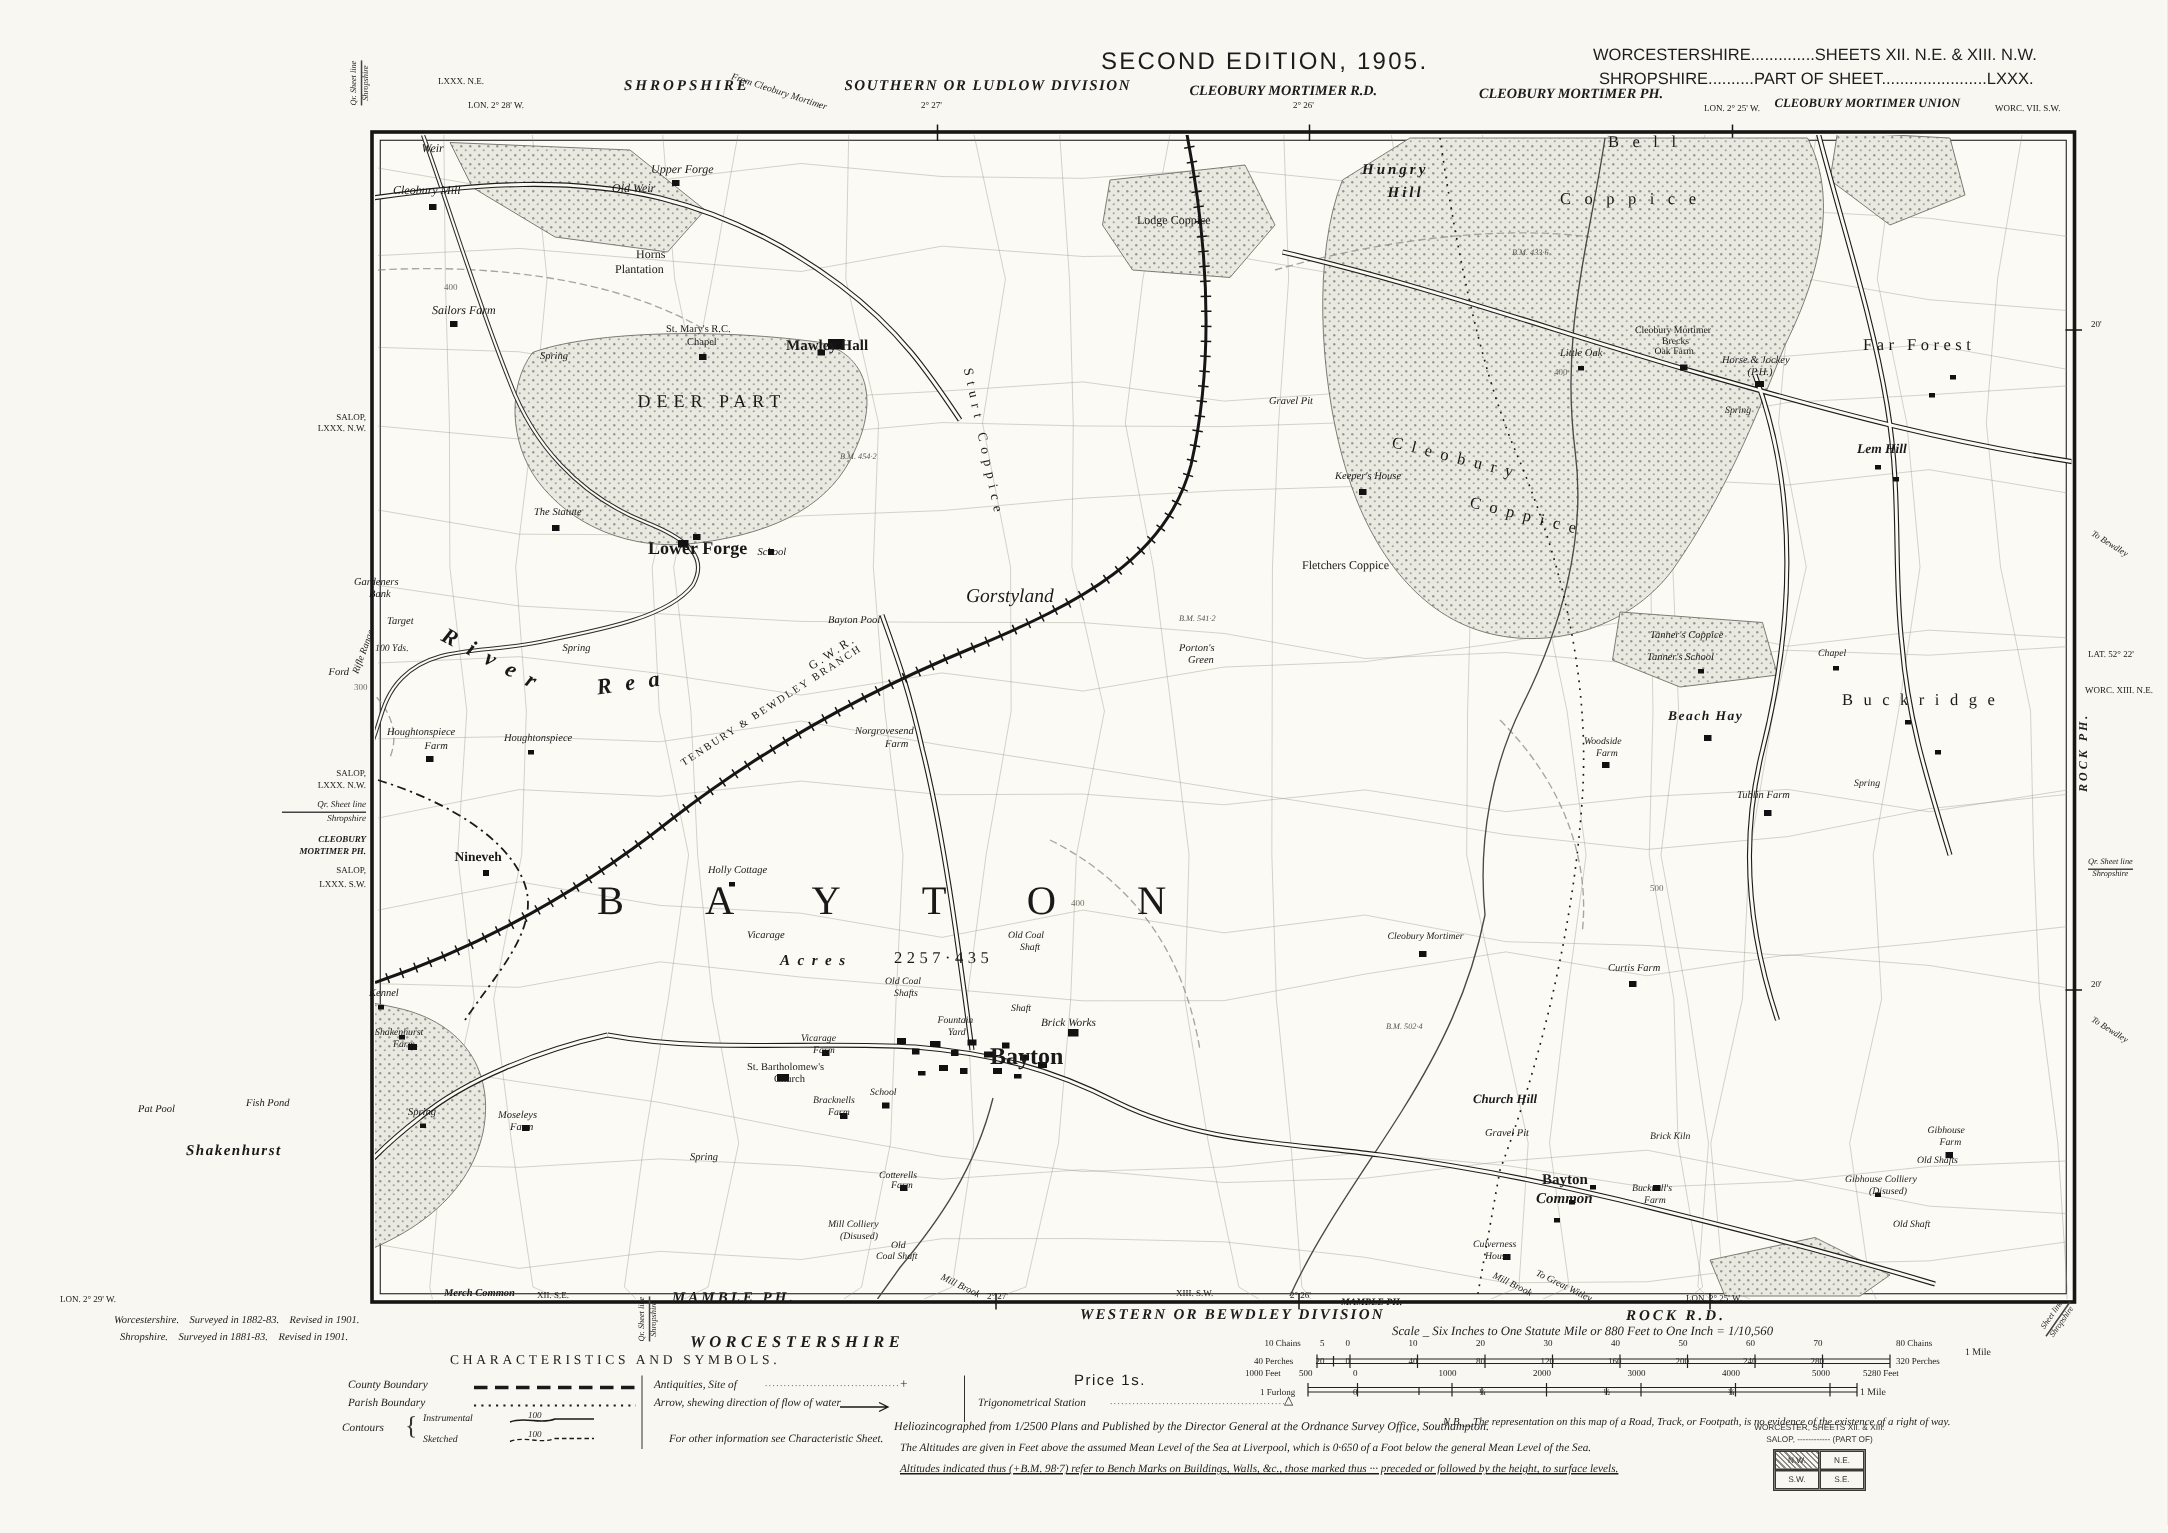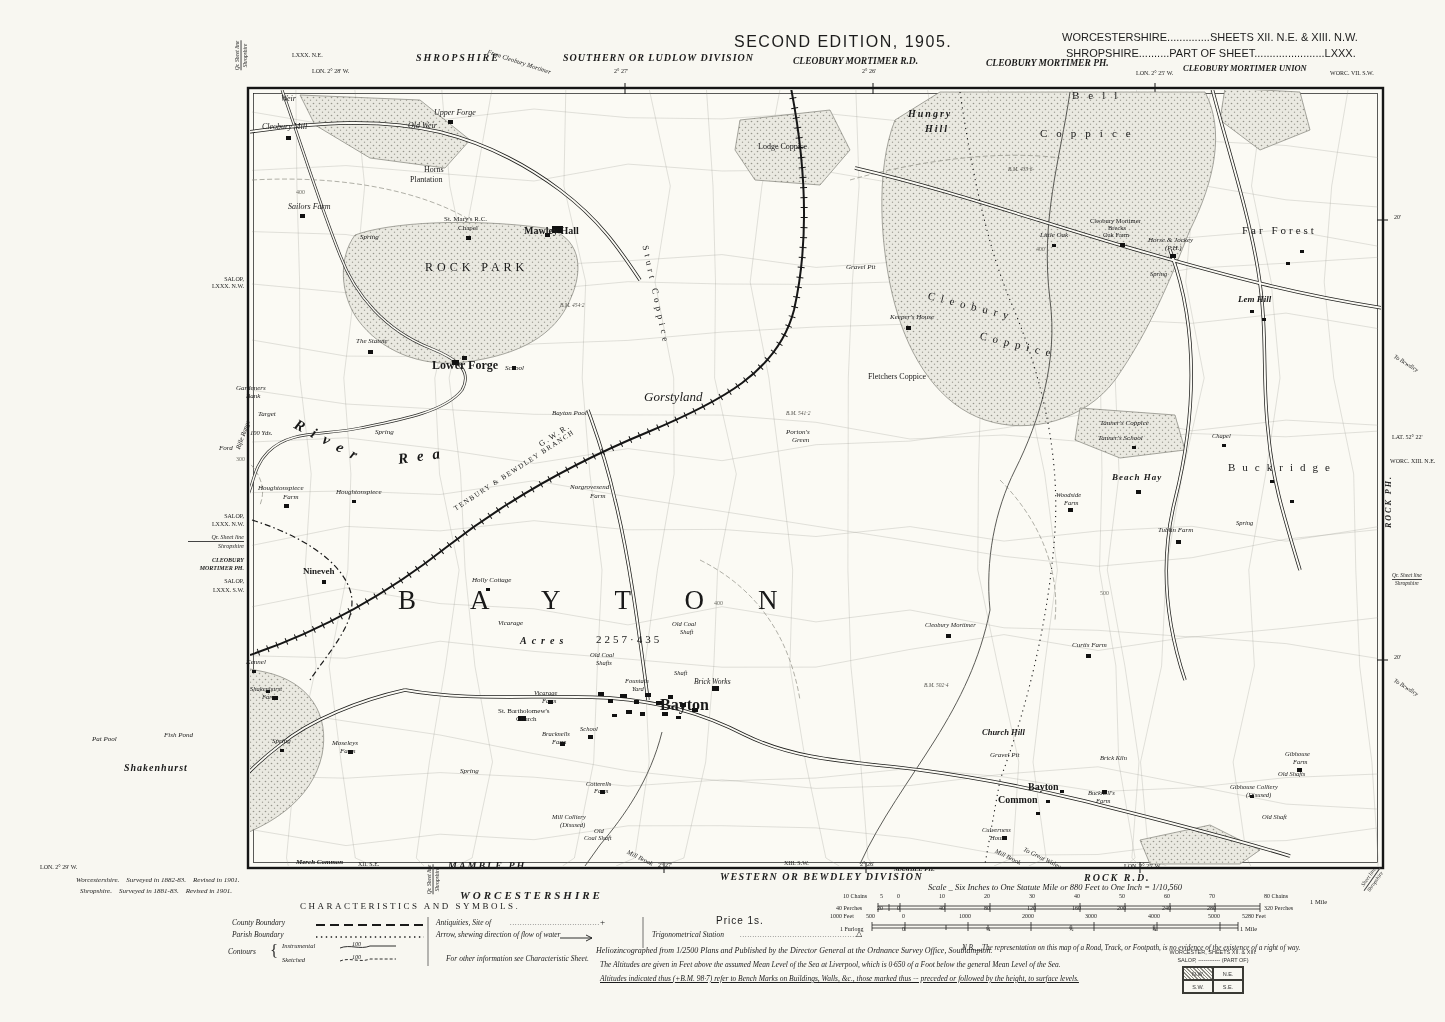--- a/index.html
+++ b/index.html
@@ -272,21 +272,21 @@
       <div class="maplbl lbl-i" style="left: 262px; top: 123px; font-size: 8px;">Cleobury Mill</div>
       <div class="maplbl lbl-i" style="left: 434px; top: 109px; font-size: 8px;">Upper Forge</div>
       <div class="maplbl lbl-i" style="left: 408px; top: 122px; font-size: 8px;">Old Weir</div>
       <div class="maplbl lbl-r" style="left: 424px; top: 166px; font-size: 8px;">Horns</div>
       <div class="maplbl lbl-r" style="left: 410px; top: 176px; font-size: 8px;">Plantation</div>
       <div class="maplbl lbl-i" style="left: 288px; top: 203px; font-size: 8px;">Sailors Farm</div>
       <div class="maplbl lbl-i" style="left: 360px; top: 234px; font-size: 7px;">Spring</div>
       <div class="maplbl lbl-r" style="left: 444px; top: 216px; font-size: 7px;">St. Mary's R.C.</div>
       <div class="maplbl lbl-r" style="left: 458px; top: 225px; font-size: 7px;">Chapel</div>
       <div class="maplbl lbl-b" style="left: 524px; top: 226px; font-size: 10px;">Mawley Hall</div>
-      <div class="maplbl lbl-cap" style="left: 425px; top: 261px; font-size: 12px; letter-spacing: 4px;">ROCK PARK</div>
+      <div class="maplbl lbl-cap" style="left: 425px; top: 261px; font-size: 12px; letter-spacing: 4px;">DEER PART</div>
       <div class="maplbl lbl-cap" style="left: 645px; top: 241px; font-size: 9px; letter-spacing: 4px; transform: rotate(78deg); transform-origin: left center;">Sturt Coppice</div>
       <div class="maplbl lbl-b" style="left: 432px; top: 359px; font-size: 12px;">Lower Forge</div>
       <div class="maplbl lbl-i" style="left: 356px; top: 338px; font-size: 7px;">The Statute</div>
       <div class="maplbl lbl-i" style="left: 505px; top: 365px; font-size: 7px;">School</div>
       <div class="maplbl lbl-i" style="left: 236px; top: 385px; font-size: 7px;">Gardeners</div>
       <div class="maplbl lbl-i" style="left: 246px; top: 393px; font-size: 7px;">Bank</div>
       <div class="maplbl lbl-i" style="left: 258px; top: 411px; font-size: 7px;">Target</div>
       <div class="maplbl lbl-i" style="left: 250px; top: 429.5px; font-size: 6.5px;">100 Yds.</div>
       <div class="maplbl lbl-i" style="left: 238px; top: 445.5px; font-size: 6.5px; transform: rotate(-70deg); transform-origin: left center;">Rifle Range</div>
       <div class="maplbl lbl-i" style="left: 219px; top: 445px; font-size: 7px;">Ford</div>
@@ -368,21 +368,21 @@
       <div class="maplbl lbl-i" style="left: 92px; top: 736px; font-size: 7px;">Pat Pool</div>
       <div class="maplbl lbl-bi" style="left: 124px; top: 763px; font-size: 10px; letter-spacing: 1px;">Shakenhurst</div>
       <div class="maplbl lbl-i" style="left: 272px; top: 738px; font-size: 7px;">Spring</div>
       <div class="maplbl lbl-i" style="left: 332px; top: 740px; font-size: 7px;">Moseleys</div>
       <div class="maplbl lbl-i" style="left: 340px; top: 748px; font-size: 7px;">Farm</div>
       <div class="maplbl lbl-i" style="left: 925px; top: 621.5px; font-size: 6.5px;">Cleobury Mortimer</div>
       <div class="maplbl lbl-i" style="left: 1072px; top: 642px; font-size: 7px;">Curtis Farm</div>
       <div class="maplbl lbl-bi" style="left: 982px; top: 727.5px; font-size: 8.5px;">Church Hill</div>
       <div class="maplbl lbl-i" style="left: 990px; top: 752px; font-size: 7px;">Gravel Pit</div>
       <div class="maplbl lbl-b" style="left: 1028px; top: 782px; font-size: 10px;">Bayton</div>
-      <div class="maplbl lbl-b" style="left: 998px; top: 795px; font-size: 10px;">Common</div>
+      <div class="maplbl lbl-b" style="left: 1024px; top: 795px; font-size: 10px; font-style: italic;">Common</div>
       <div class="maplbl lbl-i" style="left: 1088px; top: 789.5px; font-size: 6.5px;">Bucknell's</div>
       <div class="maplbl lbl-i" style="left: 1096px; top: 797.5px; font-size: 6.5px;">Farm</div>
       <div class="maplbl lbl-i" style="left: 1100px; top: 754.5px; font-size: 6.5px;">Brick Kiln</div>
       <div class="maplbl lbl-i" style="left: 982px; top: 826.5px; font-size: 6.5px;">Culverness</div>
       <div class="maplbl lbl-i" style="left: 990px; top: 834.5px; font-size: 6.5px;">House</div>
       <div class="maplbl lbl-i" style="left: 1285px; top: 750.5px; font-size: 6.5px;">Gibhouse</div>
       <div class="maplbl lbl-i" style="left: 1293px; top: 758.5px; font-size: 6.5px;">Farm</div>
       <div class="maplbl lbl-i" style="left: 1278px; top: 770.5px; font-size: 6.5px;">Old Shafts</div>
       <div class="maplbl lbl-i" style="left: 1230px; top: 783.5px; font-size: 6.5px;">Gibhouse Colliery</div>
       <div class="maplbl lbl-i" style="left: 1246px; top: 791.5px; font-size: 6.5px;">(Disused)</div>

